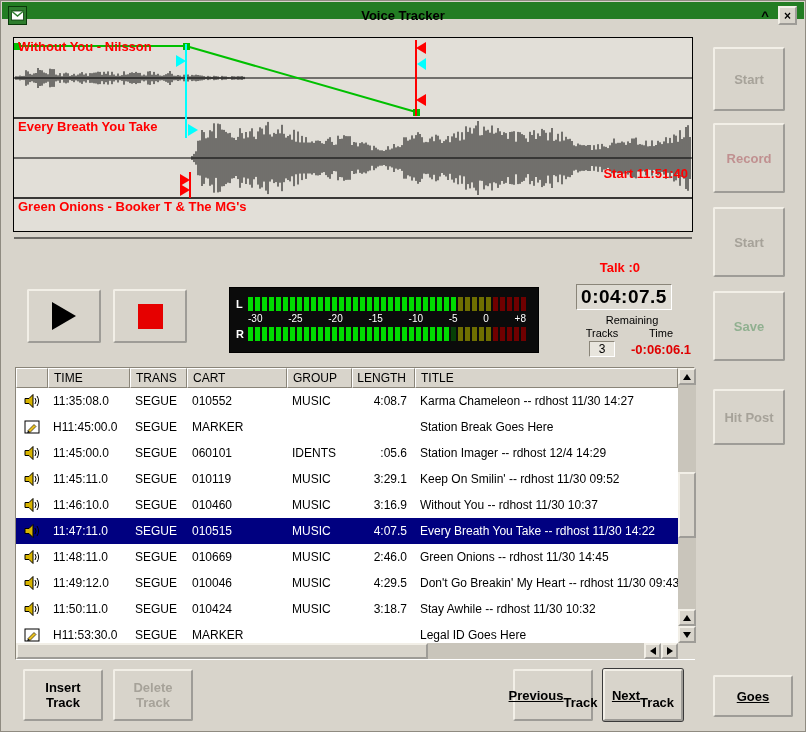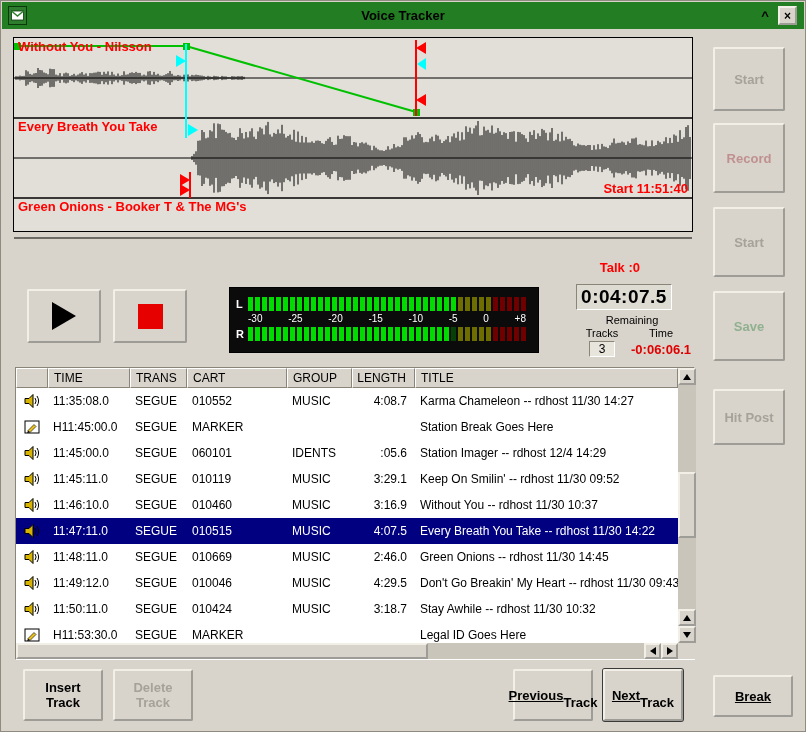--- a/index.html
+++ b/index.html
@@ -1,33 +1,33 @@
 <!DOCTYPE html>
 <html style="--titlebar_green: #237d23; --window_bg: #d8d4cb; --pane_bg: #e2dfd8; --text_red: #ff0000; --wave_green: #00c000; --marker_cyan: #00ffff; --marker_red: #ff0000; --selection_bg: #000080; --selection_text: #ffffff; --meter_green_on: #00dc00; --meter_yellow_off: #6e6e00; --meter_red_off: #700000; --remaining_time_red: #e00000; --disabled_text: #a6a299; --disabled_red: #c09090; --disabled_green: #90b090;"><head>
 <meta charset="utf-8">
 <style>
   *{margin:0;padding:0;box-sizing:border-box;}
   html,body{width:806px;height:732px;overflow:hidden;}
   body{font-family:"Liberation Sans",sans-serif;background:#bfbbb1;}
   #win{position:relative;width:806px;height:732px;background:var(--window_bg,#d8d4cb);border:1px solid #8f8b81;overflow:hidden;}
 
   
-  #titlebar{position:absolute;left:1px;top:1px;right:1px;height:27px;background:var(--titlebar_green,#237d23);padding-left:24px;}
+  #titlebar{position:absolute;left:1px;top:1px;right:1px;height:17px;background:var(--titlebar_green,#237d23);padding-left:24px;}
   #appicon{position:absolute;left:6px;top:4px;width:19px;height:19px;cursor:pointer;}
   #wtitle{position:absolute;left:0;right:0;top:6px;text-align:center;font-size:13px;font-weight:bold;color:#000;}
   #shadebtn{position:absolute;right:30px;top:4px;width:18px;height:18px;display:flex;align-items:center;justify-content:center;color:#000;font-weight:bold;font-size:13px;}
   #closebtn{position:absolute;right:7px;top:4px;width:19px;height:19px;background:var(--window_bg,#d8d4cb);border:2px outset #f2efe7;display:flex;align-items:center;justify-content:center;color:#000;font-weight:bold;font-size:12px;line-height:1;}
 
   
   .wavebox{position:absolute;left:12px;top:36px;width:680px;height:195px;border:1px solid #000;background:var(--pane_bg,#e2dfd8);}
   .pane{position:absolute;left:0;width:678px;height:80px;}
   .pane1{top:0}.pane2{top:80px}.pane3{top:160px;}
   .pane-title{position:absolute;left:4px;top:1px;color:var(--text_red,#f00);font-weight:bold;font-size:13px;z-index:3;white-space:nowrap;}
   .pane-label-br{position:absolute;color:var(--text_red,#f00);font-weight:bold;font-size:13px;z-index:3;white-space:nowrap;}
-  #start-label{right:4px;bottom:2px;text-align:center;}
+  #start-label{right:4px;bottom:17px;text-align:center;}
   #talk-label{right:52px;bottom:3px;margin-top:32px;}
   #wavesvg{position:absolute;left:0;top:0;z-index:2;}
 
   
   .tbtn{position:absolute;width:74px;height:54px;background:var(--window_bg,#d8d4cb);border:2px outset #f2efe7;border-radius:2px;display:flex;align-items:center;justify-content:center;cursor:pointer;}
   #play{left:26px;top:288px;}
   #stop{left:112px;top:288px;}
   .play-tri{width:0;height:0;border-left:24px solid #000;border-top:14px solid transparent;border-bottom:14px solid transparent;}
   .stop-sq{width:25px;height:25px;background:#e60000;}
   #meter{position:absolute;left:228px;top:286px;width:310px;height:66px;background:#0b0b0b;border:1px solid #000;padding:8px 6px 6px 6px;display:grid;grid-template-rows:16px 14px 16px;}
@@ -455,15 +455,15 @@
   <div class="sbtn" id="btn-hitpost">Hit Post</div>
 
   <div class="fbtn" id="btn-insert">Insert
 Track</div>
   <div class="fbtn" id="btn-delete">Delete
 Track</div>
   <div class="fbtn" id="btn-prev"><span class="uline">Previous</span>
 Track</div>
   <div class="fbtn" id="btn-next"><span class="uline">Next</span>
 Track</div>
-  <div class="fbtn" id="btn-close"><span class="uline">Break</span></div>
+  <div class="fbtn" id="btn-close"><span class="uline">Goes</span></div>
 
 </div>
 
 </body></html>

